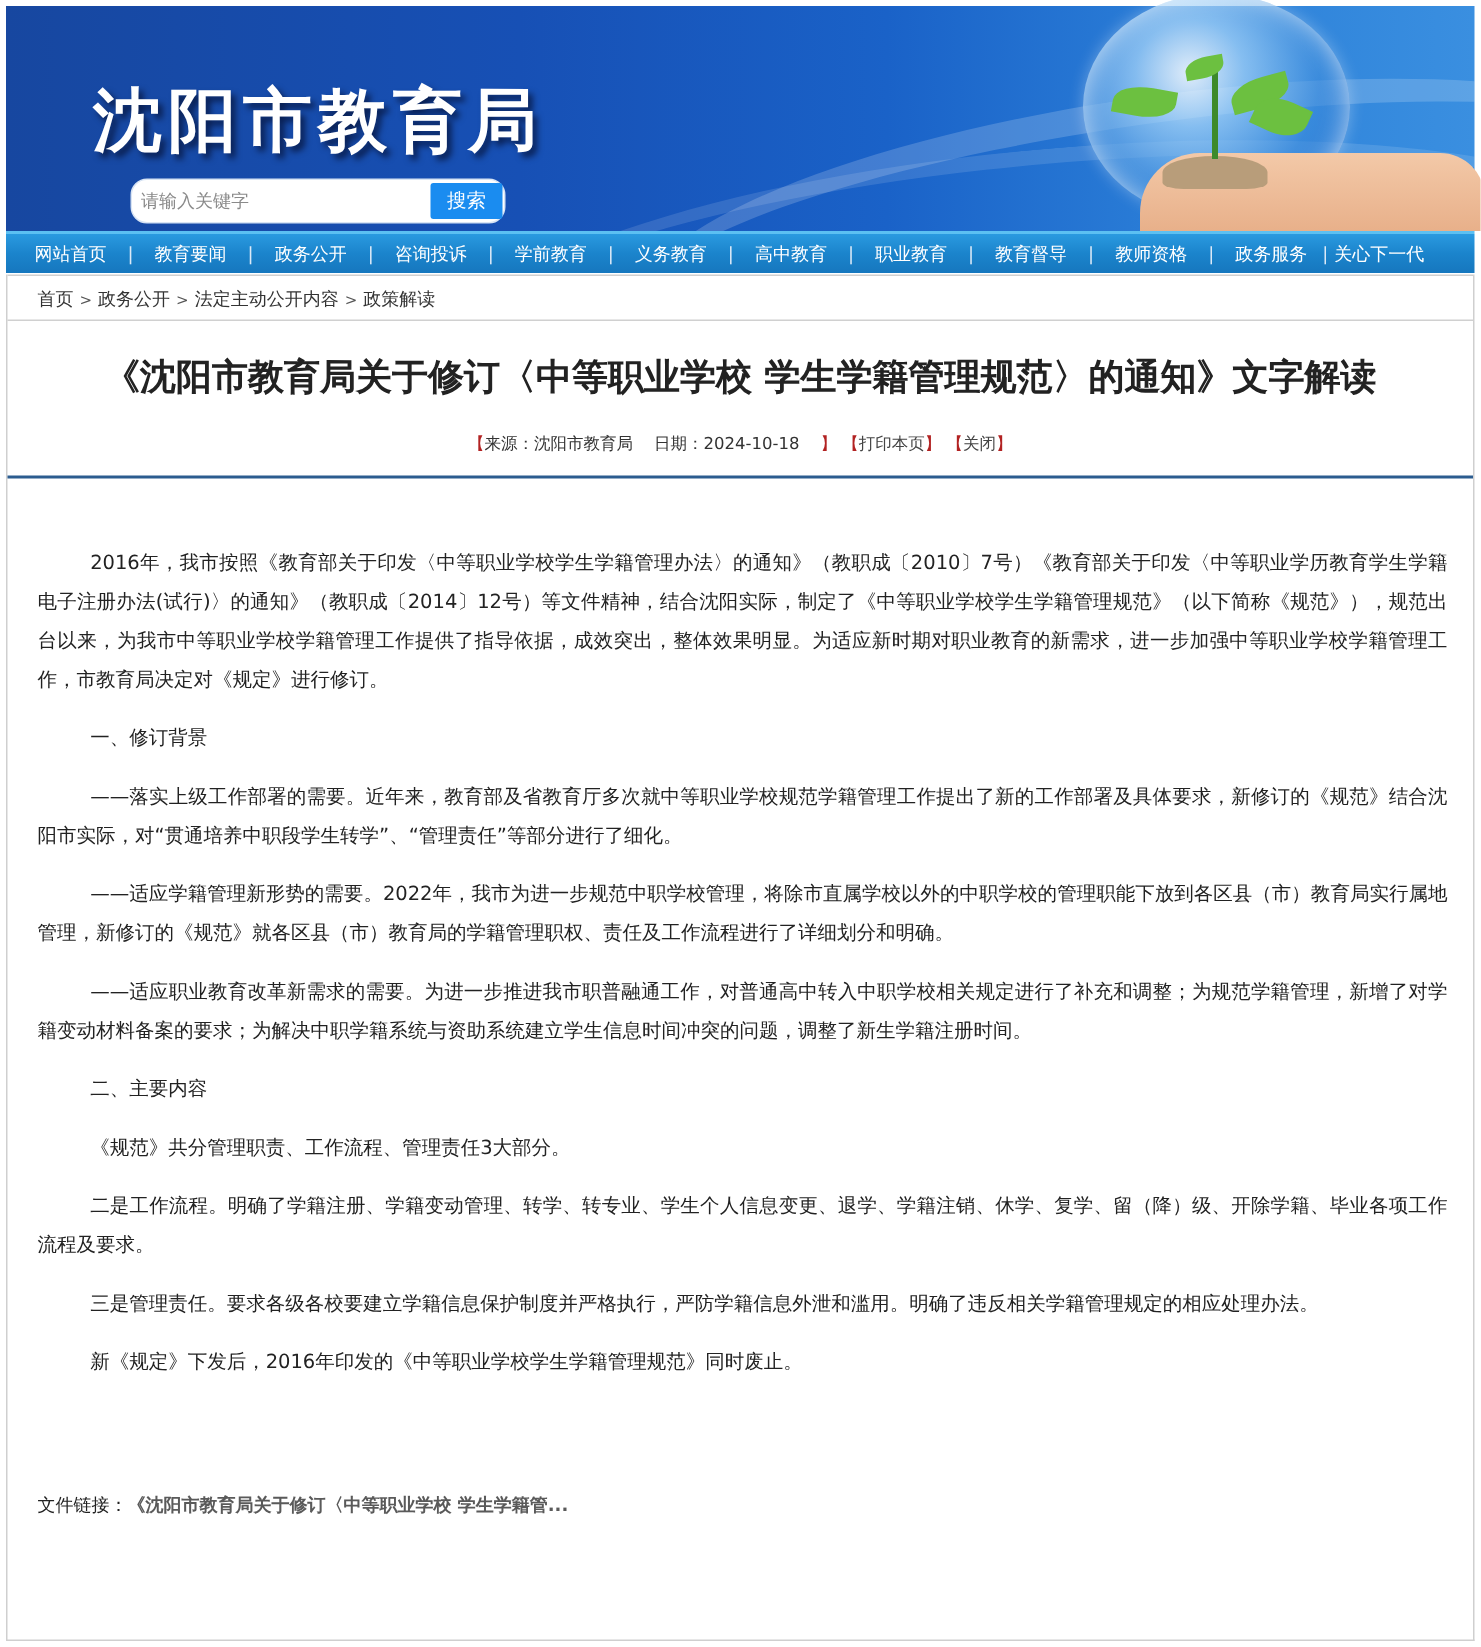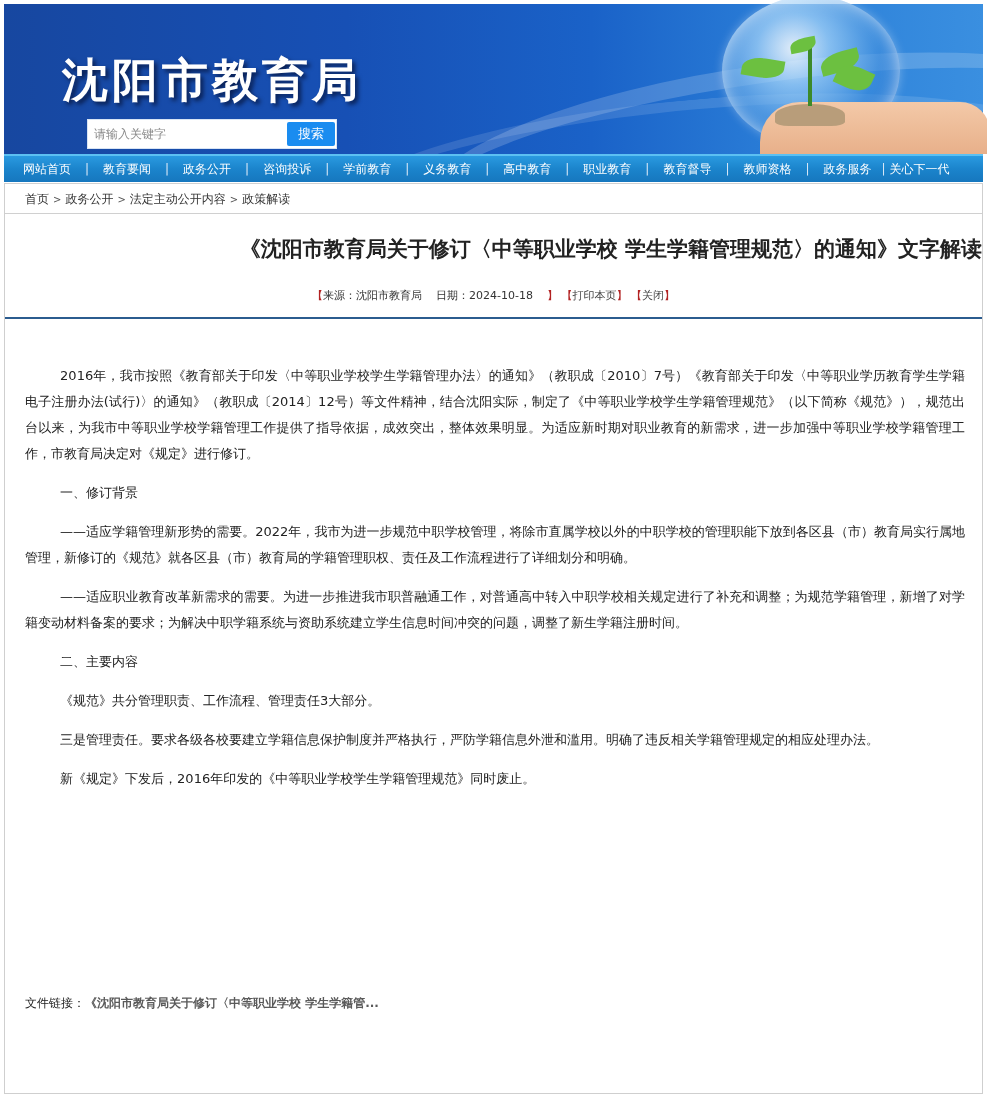--- a/index.html
+++ b/index.html
@@ -42,21 +42,21 @@
   .leaf.l4 { left: 790px; top: 38px; width: 26px; height: 14px; transform: rotate(-10deg); }
   .hand {
     position: absolute; left: 760px; top: 102px; width: 230px; height: 52px;
     background: linear-gradient(180deg, #f3c9a8 0%, #e8b08a 100%);
     border-radius: 40px 30px 0 0;
   }
   .soil { position: absolute; left: 775px; top: 104px; width: 70px; height: 22px; background: #b89d7a; border-radius: 50% 50% 20% 20%; }
 
   .search-box {
     position: absolute; left: 87px; top: 119px; width: 250px; height: 30px;
-    background: #fff; border-radius: 0; border: 1px solid #d8e4f4;
+    background: #fff; border-radius: 11px; border: 1px solid #d8e4f4;
   }
   .search-input {
     position: absolute; left: 0; top: 0; width: 198px; height: 28px; border: none; outline: none;
     padding-left: 6px; font-size: 12px; color: #888; background: transparent;
     font-family: "DejaVu Sans", sans-serif;
   }
   .search-input::placeholder { color: #8a8a8a; }
   .search-btn {
     position: absolute; left: 199px; top: 2px; width: 48px; height: 24px;
     background: #1a8cf0; color: #fff; border: none; border-radius: 2px;
@@ -81,22 +81,22 @@
   }
   .breadcrumb {
     position: absolute; left: 0; top: 0; width: 977px; height: 31px;
     border-bottom: 1px solid #d0d0d0; border-top: 1px solid #d0d0d0;
     font-size: 12px; color: #333; padding-left: 20px; line-height: 30px;
   }
   .breadcrumb span.crumb { cursor: pointer; }
   .breadcrumb span.sep { color: #555; margin: 0 4px; font-size: 10px; }
 
   .article-title {
-    position: absolute; left: 0; top: 52px; width: 977px; text-align: right;
-    font-size: 21px; font-weight: bold; color: #222;
+    position: absolute; left: 0; top: 52px; width: 977px; text-align: center;
+    font-size: 24px; font-weight: bold; color: #222;
   }
   .meta {
     position: absolute; left: 0; top: 105px; width: 977px; text-align: center;
     font-size: 11px; color: #333;
   }
   .meta .br { color: #b22222; }
   .meta .link { cursor: pointer; color: #444; }
   .meta .gap { display: inline-block; width: 14px; }
   .divider {
     position: absolute; left: 0; top: 134px; width: 977px; height: 2px; background: #2b5c8f;
@@ -173,24 +173,26 @@
     <span class="br">【</span><span>来源：</span><span>沈阳市教育局</span><span class="gap"></span><span>日期：</span><span>2024-10-18</span><span class="gap"></span><span class="br">】</span>
     <span class="br">【</span><span class="link">打印本页</span><span class="br">】</span>
     <span class="br">【</span><span class="link">关闭</span><span class="br">】</span>
   </div>
 
   <div class="divider"></div>
 
   <div class="body">
     <p>2016年，我市按照《教育部关于印发〈中等职业学校学生学籍管理办法〉的通知》（教职成〔2010〕7号）《教育部关于印发〈中等职业学历教育学生学籍电子注册办法(试行)〉的通知》（教职成〔2014〕12号）等文件精神，结合沈阳实际，制定了《中等职业学校学生学籍管理规范》（以下简称《规范》），规范出台以来，为我市中等职业学校学籍管理工作提供了指导依据，成效突出，整体效果明显。为适应新时期对职业教育的新需求，进一步加强中等职业学校学籍管理工作，市教育局决定对《规定》进行修订。</p>
     <p>一、修订背景</p>
+    <p>——落实上级工作部署的需要。近年来，教育部及省教育厅多次就中等职业学校规范学籍管理工作提出了新的工作部署及具体要求，新修订的《规范》结合沈阳市实际，对“贯通培养中职段学生转学”、“管理责任”等部分进行了细化。</p>
     <p>——适应学籍管理新形势的需要。2022年，我市为进一步规范中职学校管理，将除市直属学校以外的中职学校的管理职能下放到各区县（市）教育局实行属地管理，新修订的《规范》就各区县（市）教育局的学籍管理职权、责任及工作流程进行了详细划分和明确。</p>
     <p>——适应职业教育改革新需求的需要。为进一步推进我市职普融通工作，对普通高中转入中职学校相关规定进行了补充和调整；为规范学籍管理，新增了对学籍变动材料备案的要求；为解决中职学籍系统与资助系统建立学生信息时间冲突的问题，调整了新生学籍注册时间。</p>
     <p>二、主要内容</p>
     <p>《规范》共分管理职责、工作流程、管理责任3大部分。</p>
+    <p>二是工作流程。明确了学籍注册、学籍变动管理、转学、转专业、学生个人信息变更、退学、学籍注销、休学、复学、留（降）级、开除学籍、毕业各项工作流程及要求。</p>
     <p>三是管理责任。要求各级各校要建立学籍信息保护制度并严格执行，严防学籍信息外泄和滥用。明确了违反相关学籍管理规定的相应处理办法。</p>
     <p>新《规定》下发后，2016年印发的《中等职业学校学生学籍管理规范》同时废止。</p>
   </div>
 
   <div class="file-links">
     <div class="file-link-row">
       <span class="lbl">文件链接：</span><a>《沈阳市教育局关于修订〈中等职业学校 学生学籍管...</a>
     </div>
   </div>
 </div>

